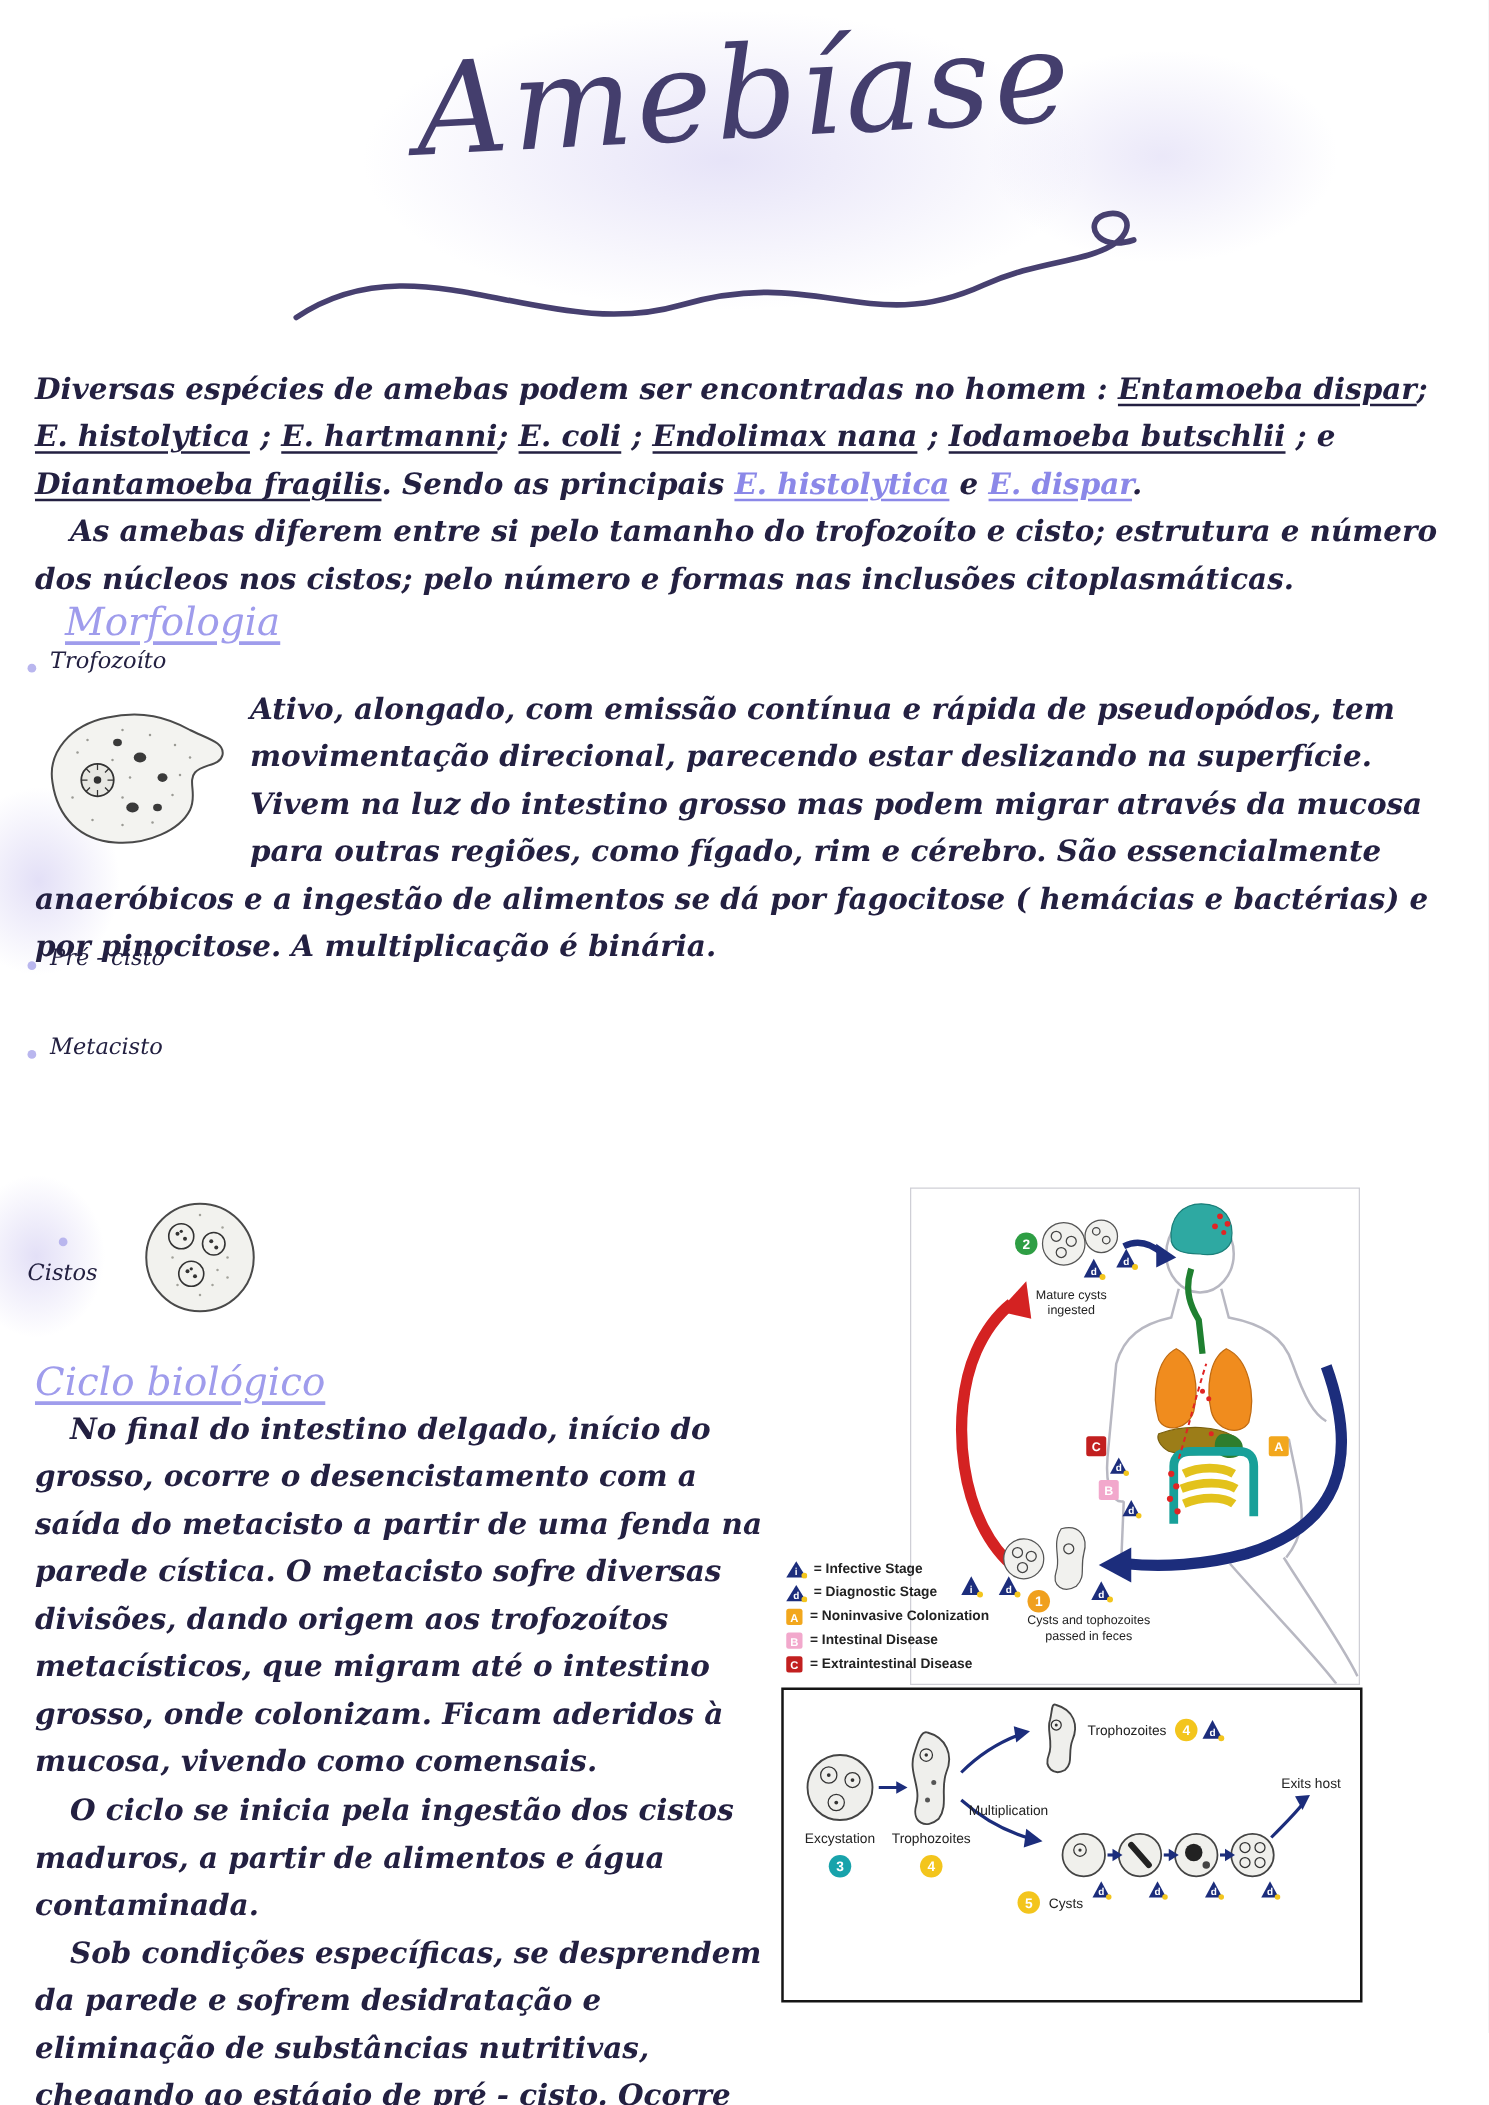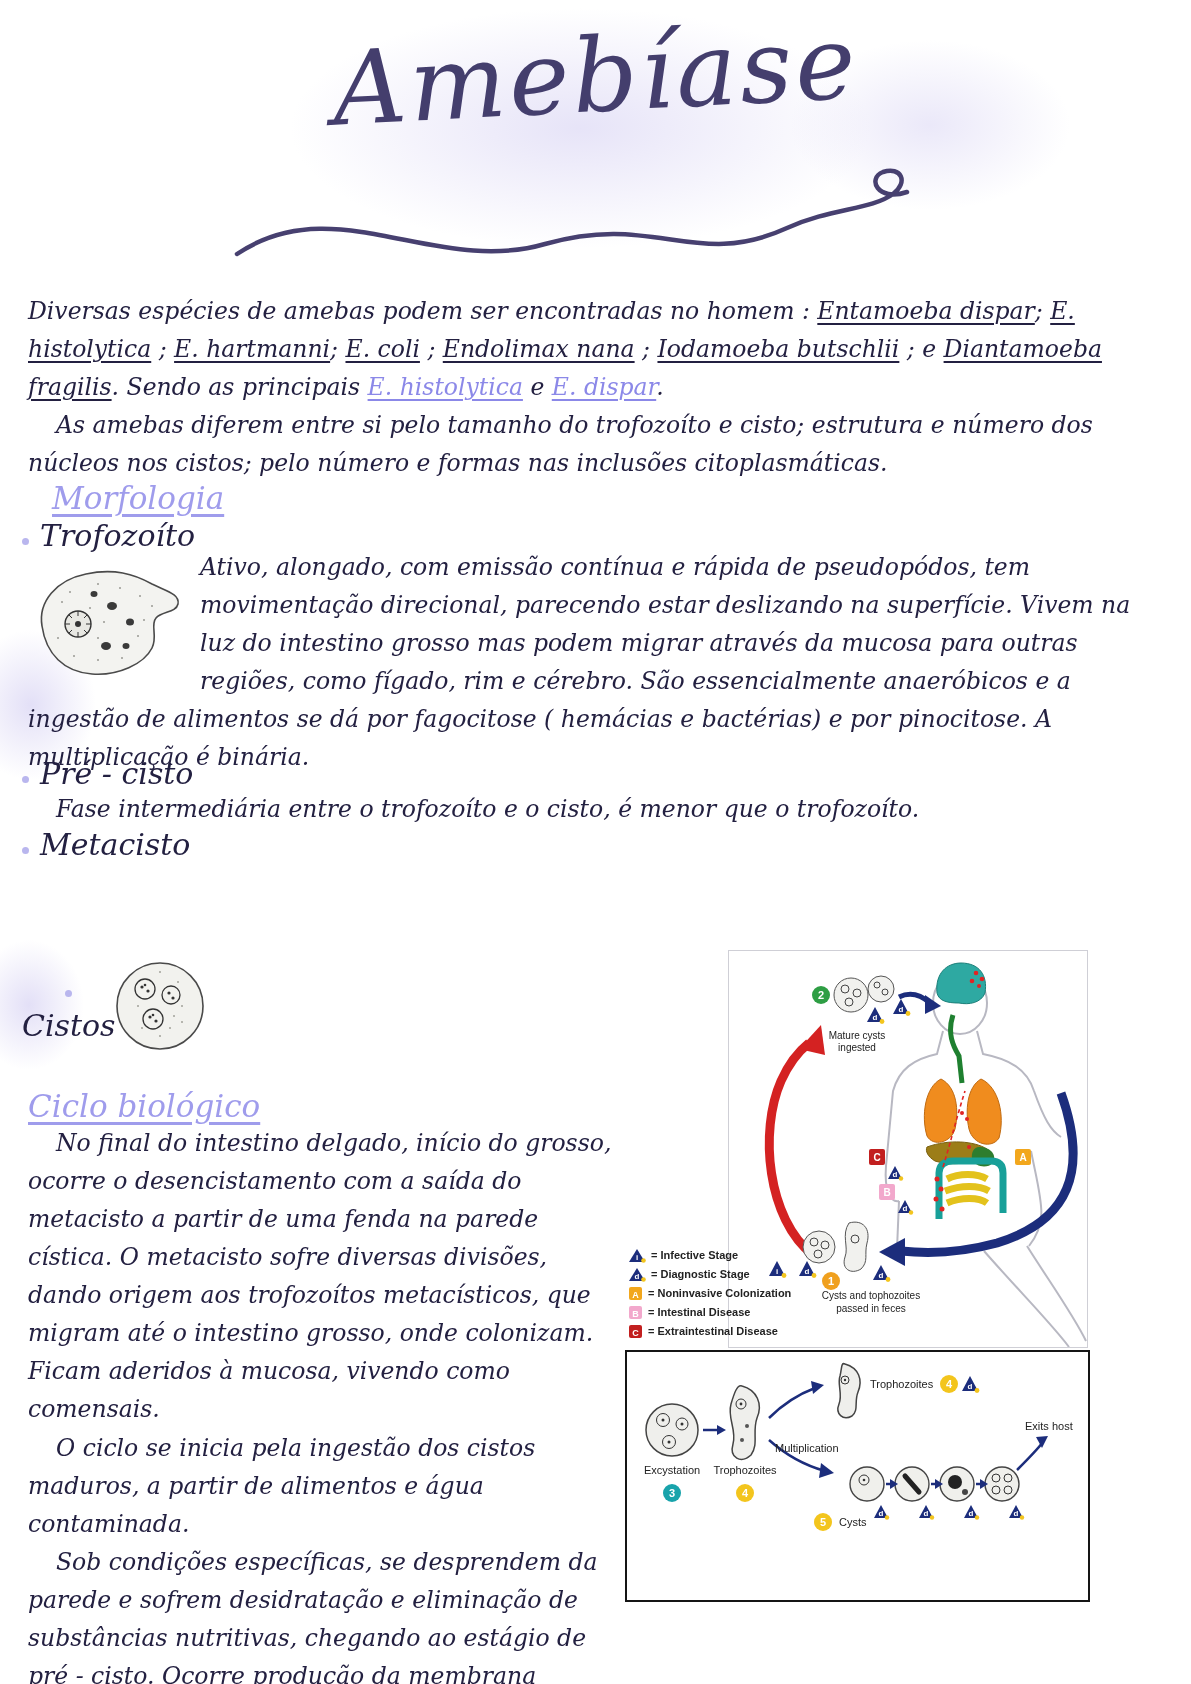--- a/index.html
+++ b/index.html
@@ -9,35 +9,35 @@
   .wash.a{left:290px;top:8px;width:580px;height:240px;background:radial-gradient(closest-side,rgba(204,198,240,.48),rgba(204,198,240,0));}
   .wash.b{left:790px;top:40px;width:280px;height:170px;background:radial-gradient(closest-side,rgba(204,198,240,.40),rgba(204,198,240,0));}
   .wash.c{left:-34px;top:630px;width:130px;height:150px;background:radial-gradient(closest-side,rgba(204,198,240,.55),rgba(204,198,240,0));}
   .wash.d{left:-26px;top:940px;width:110px;height:130px;background:radial-gradient(closest-side,rgba(204,198,240,.55),rgba(204,198,240,0));}
 
   .title{position:absolute;left:0;top:16px;width:100%;text-align:center;
          font-size:102px;font-style:italic;letter-spacing:3px;color:#443e6d;
          transform:rotate(-3deg);}
   .title-flourish{position:absolute;left:225px;top:158px;}
 
-  .hand{font-style:italic;color:#232041;}
+  .hand{font-style:italic;color:#232041;font-weight:bold;}
   .body-text{font-size:23.5px;line-height:1.62;}
   .body-text p{margin:0;}
   .indent{text-indent:28px;}
   .u{text-decoration:underline;text-underline-offset:4px;text-decoration-thickness:1.5px;}
   .lilac{color:#8b88e8;}
 
   .intro{position:absolute;left:28px;top:292px;width:1140px;}
   .sec-heading{position:absolute;font-size:31px;font-style:italic;color:#9f9cec;
                text-decoration:underline;text-underline-offset:5px;}
   #morf-heading{left:28px;top:480px;margin-left:24px;}
   #ciclo-heading{left:28px;top:1088px;}
 
   .bullet{position:absolute;display:flex;align-items:baseline;gap:11px;
-          font-size:30px;font-style:italic;color:#232041;}
+          font-size:18px;font-style:italic;color:#232041;}
   .dot{width:7px;height:7px;border-radius:50%;background:#b9b6ee;display:inline-block;
        align-self:center;margin-top:12px;flex:none;}
 
   #bullet-trofozoito{left:22px;top:518px;}
   #bullet-precisto{left:22px;top:756px;}
   #bullet-metacisto{left:22px;top:827px;}
   #bullet-cistos{left:22px;top:978px;flex-direction:column;}
 
   .trofo-block{position:absolute;left:28px;top:548px;width:1138px;}
   .trofo-fig{float:left;margin:16px 16px 6px 6px;}
@@ -127,23 +127,20 @@
           <circle cx="56" cy="44" r="1"></circle>
           <circle cx="110" cy="56" r="1"></circle>
       </g>
     </svg>
     <p>Ativo, alongado, com emissão contínua e rápida de pseudopódos, tem movimentação direcional, parecendo estar deslizando na superfície. Vivem na luz do intestino grosso mas podem migrar através da mucosa para outras regiões, como fígado, rim e cérebro. São essencialmente anaeróbicos e a ingestão de alimentos se dá por fagocitose ( hemácias e bactérias) e por pinocitose. A multiplicação é binária.</p>
   </div>
 
   <div class="bullet" id="bullet-precisto">
     <span class="dot"></span>
     <span>Pré - cisto</span>
-  </div>
-  <div class="pre-text hand body-text">
-    <p class="indent">Fase intermediária entre o trofozoíto e o cisto, é menor que o trofozoíto.</p>
   </div>
 
   <div class="bullet" id="bullet-metacisto">
     <span class="dot"></span>
     <span>Metacisto</span>
   </div>
 
   <div class="bullet" id="bullet-cistos">
     <span class="dot"></span>
     <span>Cistos</span>

